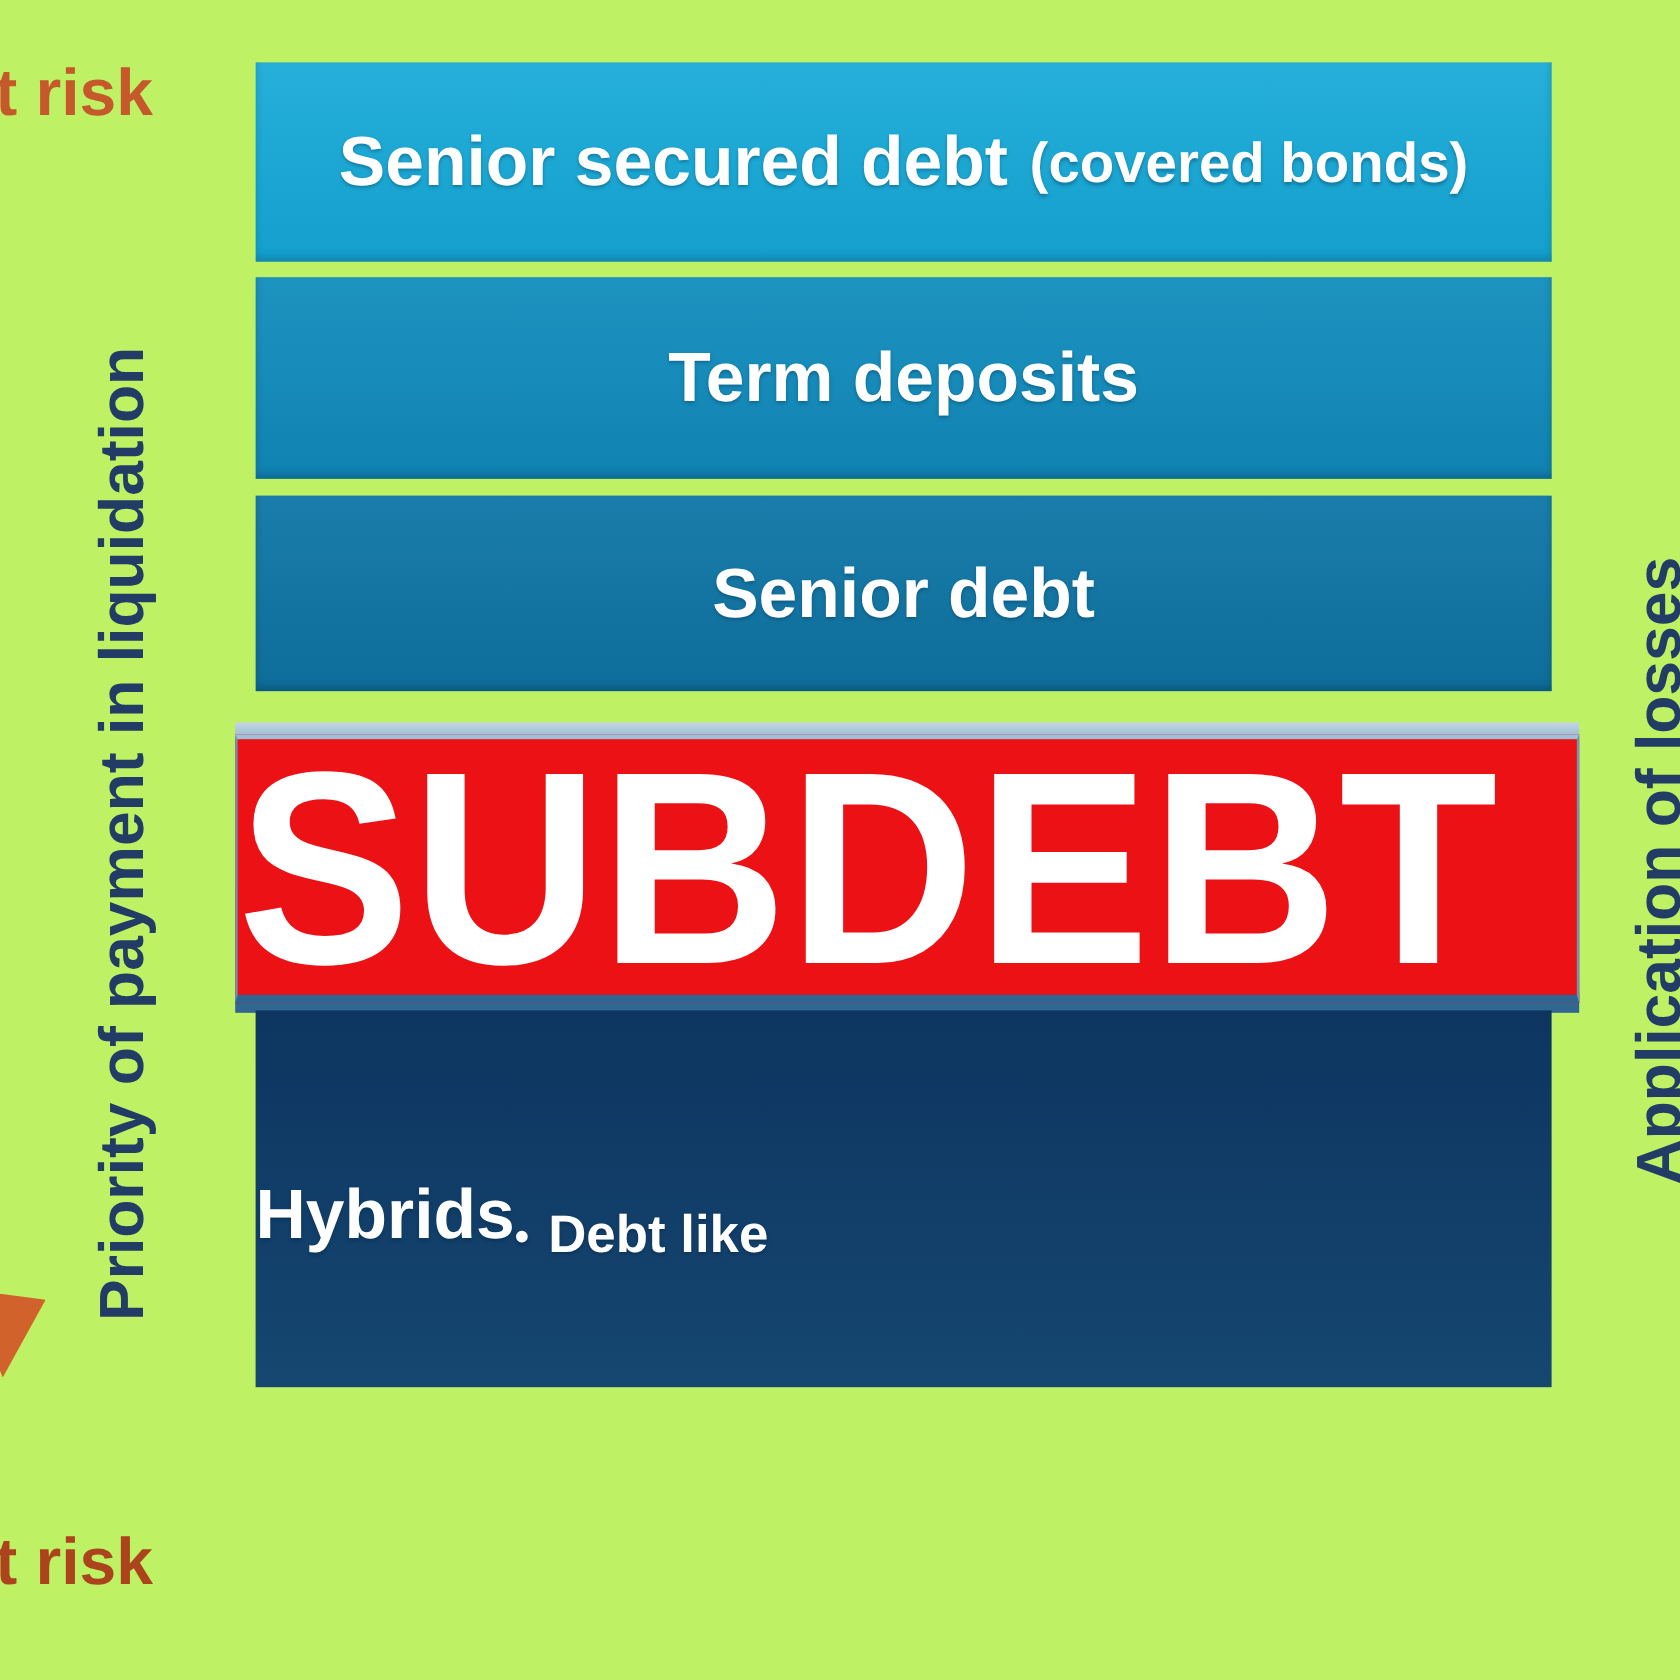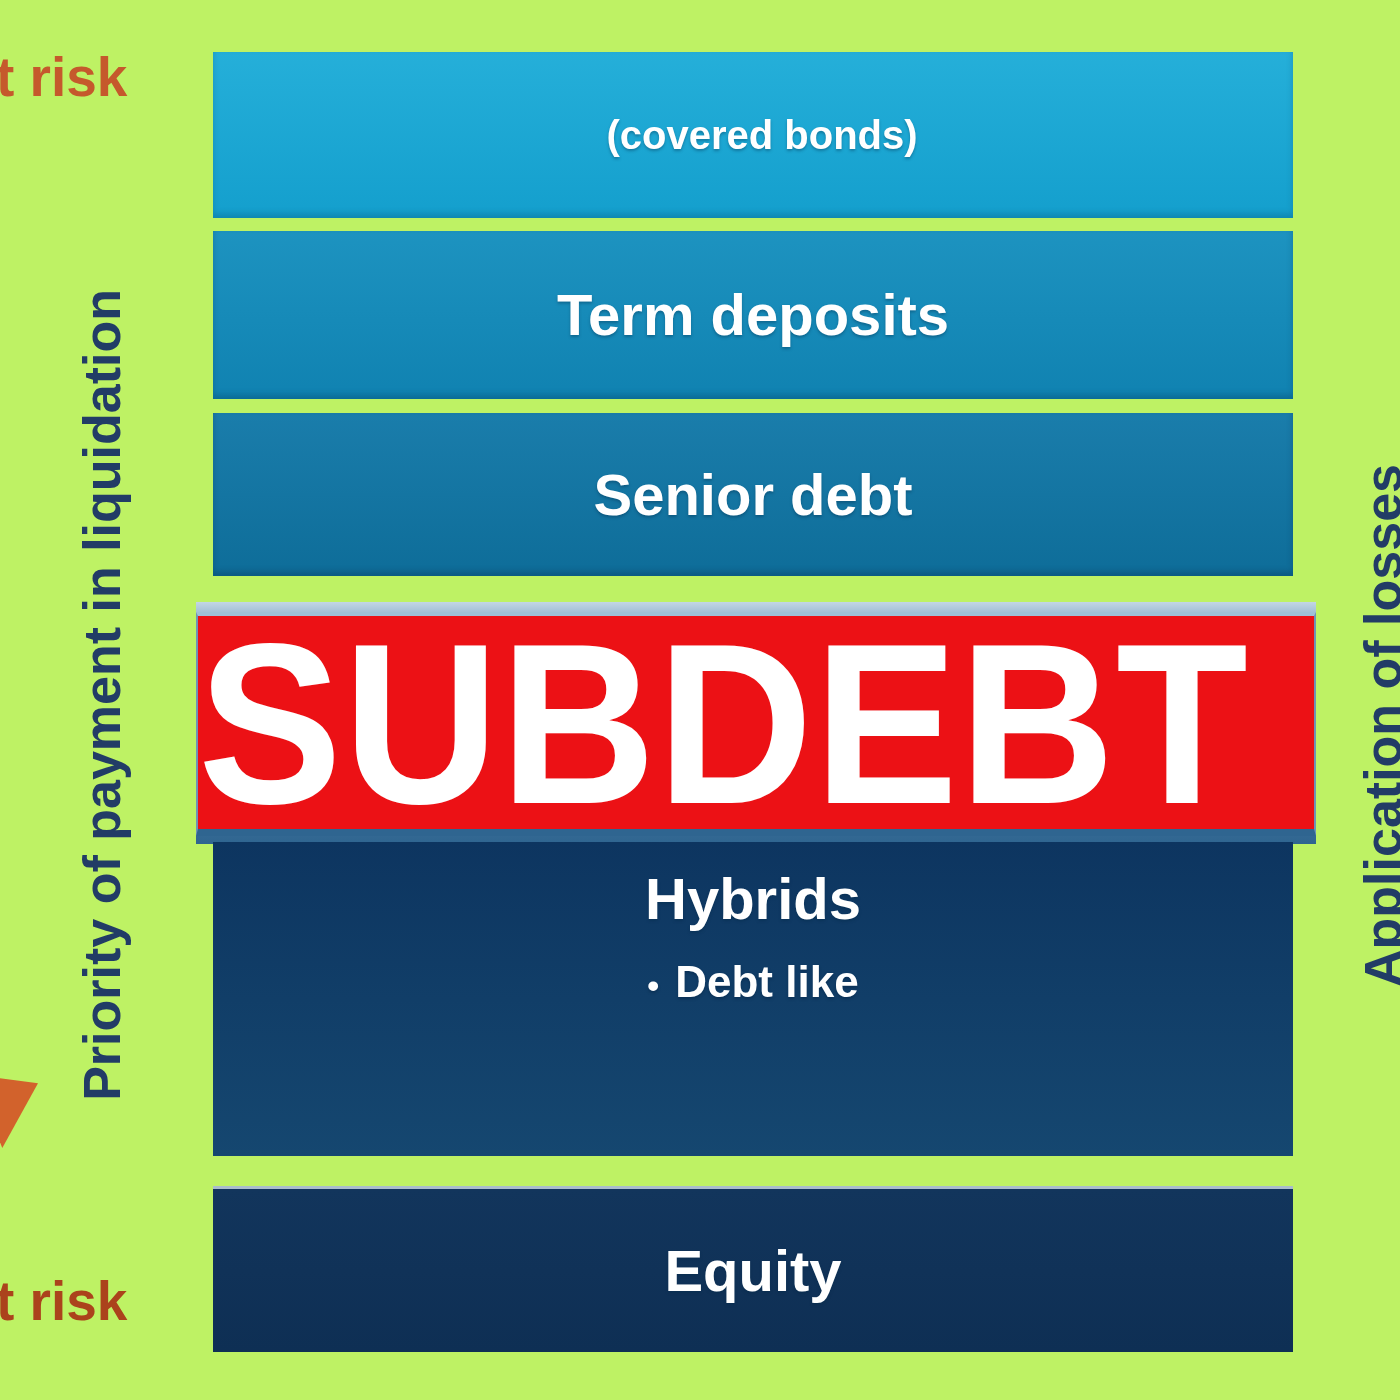--- a/index.html
+++ b/index.html
@@ -2,25 +2,25 @@
 <html><head>
 <meta charset="utf-8">
 <style>
   html,body{margin:0;padding:0;}
   body{font-family:"Liberation Sans",sans-serif;}
   #canvas{position:relative;width:1400px;height:1400px;background:#bef264;overflow:hidden;}
 
   
   .bar{position:absolute;left:213px;width:1080px;display:flex;align-items:center;justify-content:center;color:#ffffff;}
   .bar-label{font-weight:bold;font-size:58px;line-height:1;text-shadow:0 2px 3px rgba(0,40,70,.35);}
-  .bar-suffix{font-weight:bold;font-size:40px;line-height:1;margin-left:18px;text-shadow:0 2px 3px rgba(0,40,70,.35);}
+  .bar-suffix{font-weight:bold;font-size:47px;line-height:1;margin-left:18px;text-shadow:0 2px 3px rgba(0,40,70,.35);}
   #bar-senior-secured{top:52px;height:166px;background:linear-gradient(180deg,#25afd9 0%,#149fcd 100%);box-shadow:inset 0 -4px 6px rgba(0,60,90,.25);}
   #bar-term-deposits{top:231px;height:168px;background:linear-gradient(180deg,#1d93c0 0%,#1082b1 100%);box-shadow:inset 0 -4px 6px rgba(0,50,80,.3);}
   #bar-senior-debt{top:413px;height:163px;background:linear-gradient(180deg,#1a7dab 0%,#0e6d99 100%);box-shadow:inset 0 -4px 6px rgba(0,40,70,.3);}
-  #bar-hybrids{top:842px;height:314px;background:linear-gradient(180deg,#0d3560 0%,#154770 100%);flex-direction:column;justify-content:flex-start;padding-top:28px;box-sizing:border-box;}
+  #bar-hybrids{top:842px;height:314px;background:linear-gradient(180deg,#0d3560 0%,#154770 100%);flex-direction:row;justify-content:flex-start;padding-top:28px;box-sizing:border-box;}
   #bar-equity{top:1186px;height:166px;background:linear-gradient(180deg,#12355c 0%,#0e2f54 100%);border-top:3px solid #a9bccb;box-sizing:border-box;}
 
   .bullet-line{font-weight:bold;font-size:44px;line-height:1;margin-top:32px;text-shadow:0 2px 3px rgba(0,30,60,.4);}
   .bullet-dot{font-size:34px;vertical-align:middle;margin-right:16px;}
 
   
   #sub-layer{position:absolute;left:196px;width:1120px;top:602px;height:242px;background:linear-gradient(180deg,#c3d6e4 0%,#9dbcd2 5%,#2f6590 100%);}
   #subdebt-stamp{position:absolute;left:196px;width:1120px;top:612px;height:224px;background:#ec1115;border-top:4px solid #9fc0d6;border-bottom:7px solid #2f6590;border-left:2px solid #6f94b5;border-right:2px solid #6f94b5;box-sizing:border-box;display:flex;align-items:center;justify-content:flex-start;}
   #subdebt-text{color:#ffffff;font-weight:bold;font-size:216px;line-height:1;letter-spacing:1px;transform:scaleY(1.06);}
 
@@ -51,41 +51,39 @@
 
   <div id="left-arrow"></div>
 
   <div class="risk-label" id="risk-bottom">t risk</div>
 
   <div class="vwrap" id="right-axis">
     <span class="vtext">Application of losses</span>
   </div>
 
   <div class="bar" id="bar-senior-secured">
+    <span class="bar-label">Senior secured debt</span>
     <span class="bar-suffix">(covered bonds)</span>
   </div>
 
   <div class="bar" id="bar-term-deposits">
     <span class="bar-label">Term deposits</span>
   </div>
 
   <div class="bar" id="bar-senior-debt">
     <span class="bar-label">Senior debt</span>
   </div>
 
   <div id="sub-layer"></div>
 
   <div class="bar" id="bar-hybrids">
     <span class="bar-label">Hybrids</span>
     <div class="bullet-line">
       <span class="bullet-dot">•</span><span>Debt like</span>
     </div>
   </div>
 
-  <div class="bar" id="bar-equity">
-    <span class="bar-label">Equity</span>
-  </div>
 
   <div id="subdebt-stamp">
     <span id="subdebt-text">SUBDEBT</span>
   </div>
 
 </div>
 
 </body></html>

